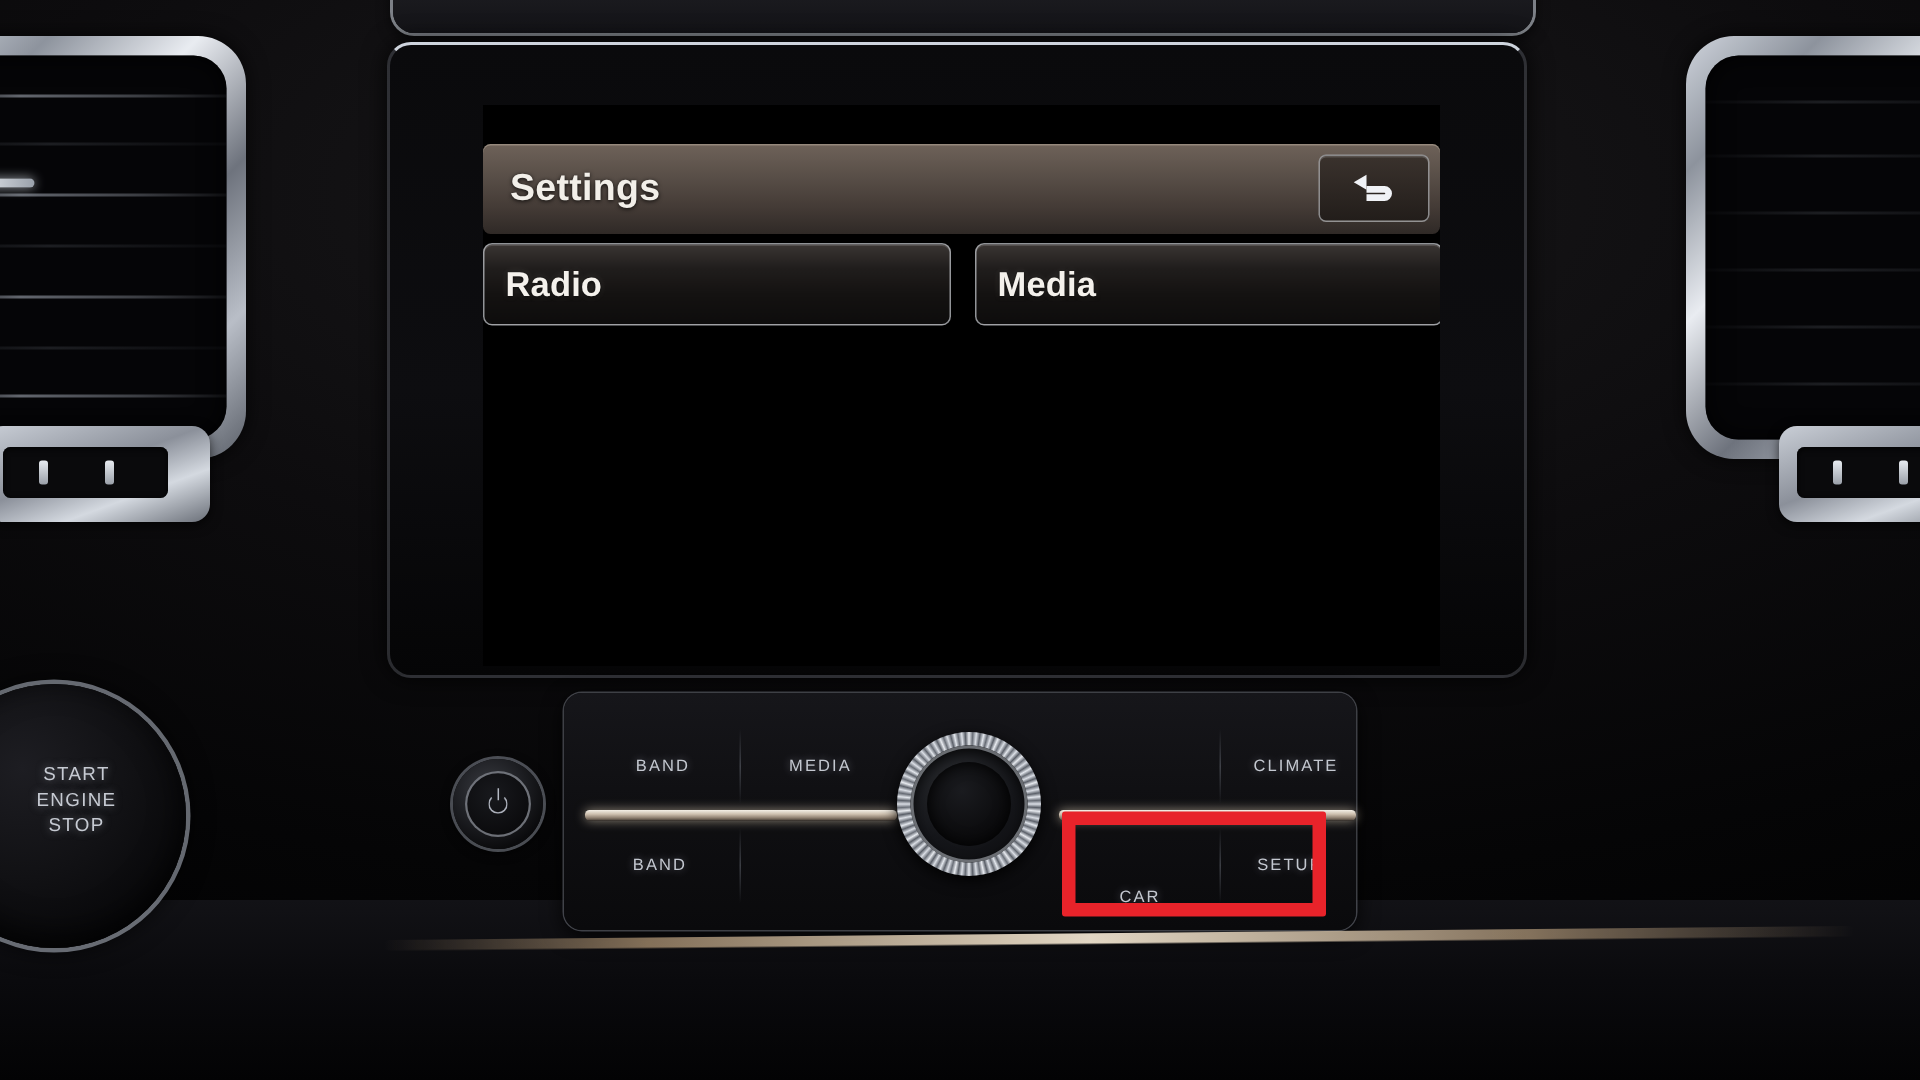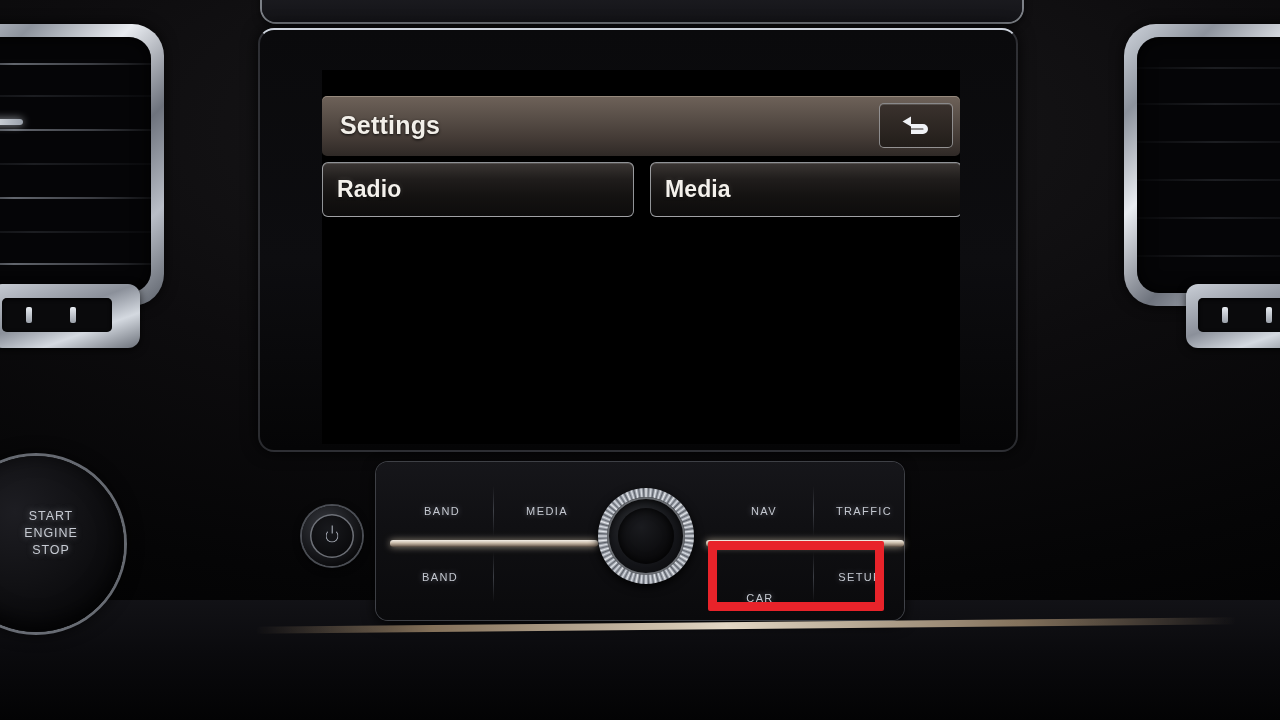--- a/index.html
+++ b/index.html
@@ -374,25 +374,22 @@
     <div class="hw-btn" style="left:12px;  top:88px; width:104px; height:54px;">
       <span>BAND</span>
     </div>
     <div class="hw-sep" style="left:117px; top:90px; height:50px;"></div>
 
     <div id="knob">
       <div class="ring"></div>
       <div class="cap"></div>
     </div>
 
-    <div class="hw-btn" style="left:340px; top:22px; width:96px; height:54px;">
-      <span>NAV</span>
-    </div>
     <div class="hw-btn" style="left:438px; top:22px; width:100px; height:54px;">
-      <span>TRAFFIC</span>
+      <span>CLIMATE</span>
     </div>
     <div class="hw-sep" style="left:437px; top:24px; height:50px;"></div>
 
     <div class="light-strip" style="left:330px; top:78px; width:198px;"></div>
 
     <div class="hw-btn" style="left:336px; top:88px; width:96px; height:54px;align-items:flex-end;">
       <span>CAR</span>
     </div>
     <div class="hw-btn" style="left:434px; top:88px; width:100px; height:54px;">
       <span>SETUP</span>

